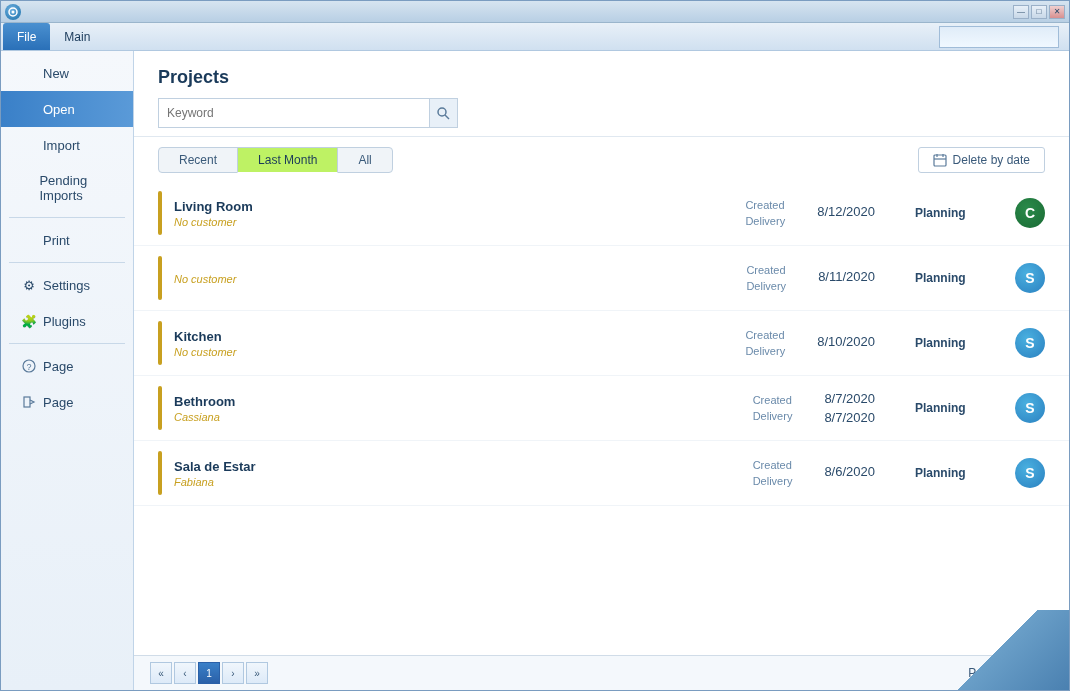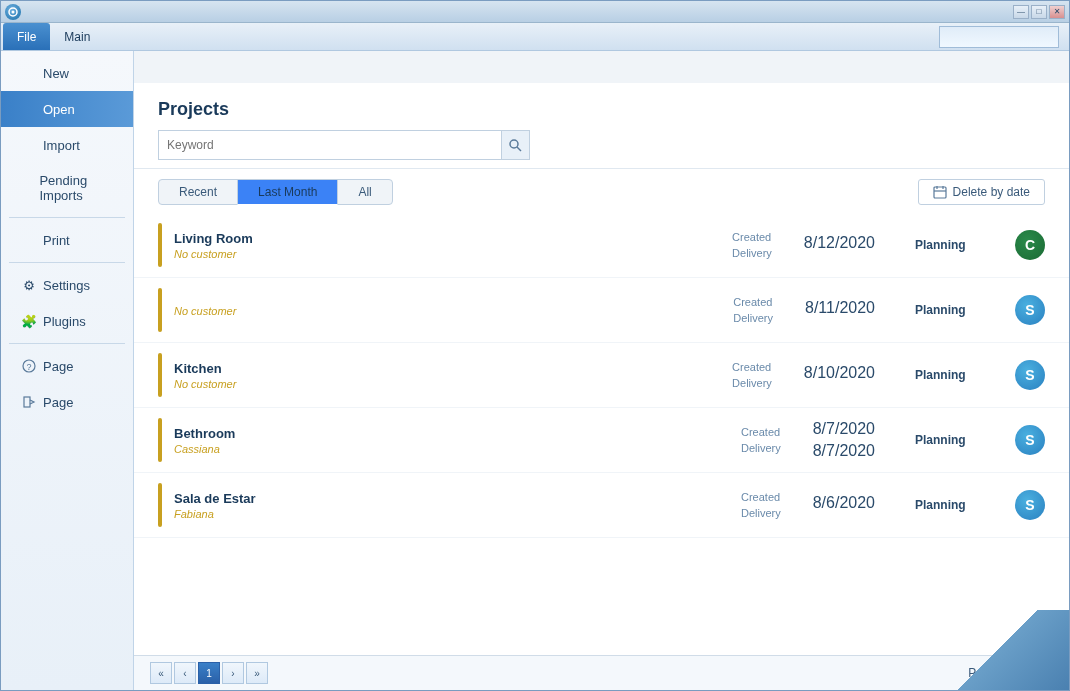--- a/index.html
+++ b/index.html
@@ -162,21 +162,21 @@
     }
     .content-title {
       font-size: 18px;
       font-weight: 600;
       color: #1a3a5a;
       margin-bottom: 10px;
     }
     .search-bar {
       display: flex;
       align-items: center;
-      width: 372px;
+      width: 300px;
       border: 1px solid #c0d0e0;
       background: white;
     }
     .search-input {
       flex: 1;
       border: none;
       outline: none;
       padding: 5px 8px;
       font-size: 12px;
       color: #555;
@@ -211,21 +211,21 @@
       font-size: 12px;
       border: 1px solid #c0d0e0;
       background: #f0f4f8;
       color: #3a5a7a;
       cursor: pointer;
       margin-right: -1px;
     }
     .tab:first-child { border-radius: 4px 0 0 4px; }
     .tab:last-child { border-radius: 0 4px 4px 0; }
     .tab.active {
-      background: #3b82f6;
+      background: #bef264;
       border-bottom: 1px solid white;
       color: #1a3a5a;
       font-weight: 500;
       z-index: 1;
     }
 
     .delete-by-date-btn {
       display: flex;
       align-items: center;
       gap: 6px;
@@ -290,21 +290,21 @@
     .dates-values {
       display: flex;
       flex-direction: column;
       gap: 4px;
     }
     .date-label {
       font-size: 11px;
       color: #6a8aaa;
     }
     .date-value {
-      font-size: 16px;
+      font-size: 13px;
       color: #2a4a6a;
       text-align: center;
     }
 
     .project-status {
       width: 100px;
       font-size: 12px;
       color: #2a4a6a;
       font-weight: 700;
     }
@@ -459,21 +459,21 @@
         <span class="sidebar-icon">
           <svg width="14" height="14" viewBox="0 0 14 14">
             <rect x="2" y="2" width="6" height="10" fill="none" stroke="#5a7a9a" stroke-width="1.2"></rect>
             <polyline points="8,5 12,7 8,9" fill="none" stroke="#5a7a9a" stroke-width="1.2"></polyline>
           </svg>
         </span>
         <span>Page</span>
       </div>
     </div>
 
-    <div class="content" style="position:relative;margin-top:32px;">
+    <div class="content" style="position:relative;">
 
       <div class="content-header">
         <div class="content-title">Projects</div>
         <div class="search-bar">
           <input type="text" class="search-input" placeholder="Keyword" style="">
           <button class="search-btn">
             <svg width="13" height="13" viewBox="0 0 13 13">
               <circle cx="5" cy="5" r="4" fill="none" stroke="#5a7a9a" stroke-width="1.5"></circle>
               <line x1="8" y1="8" x2="12" y2="12" stroke="#5a7a9a" stroke-width="1.5"></line>
             </svg>

